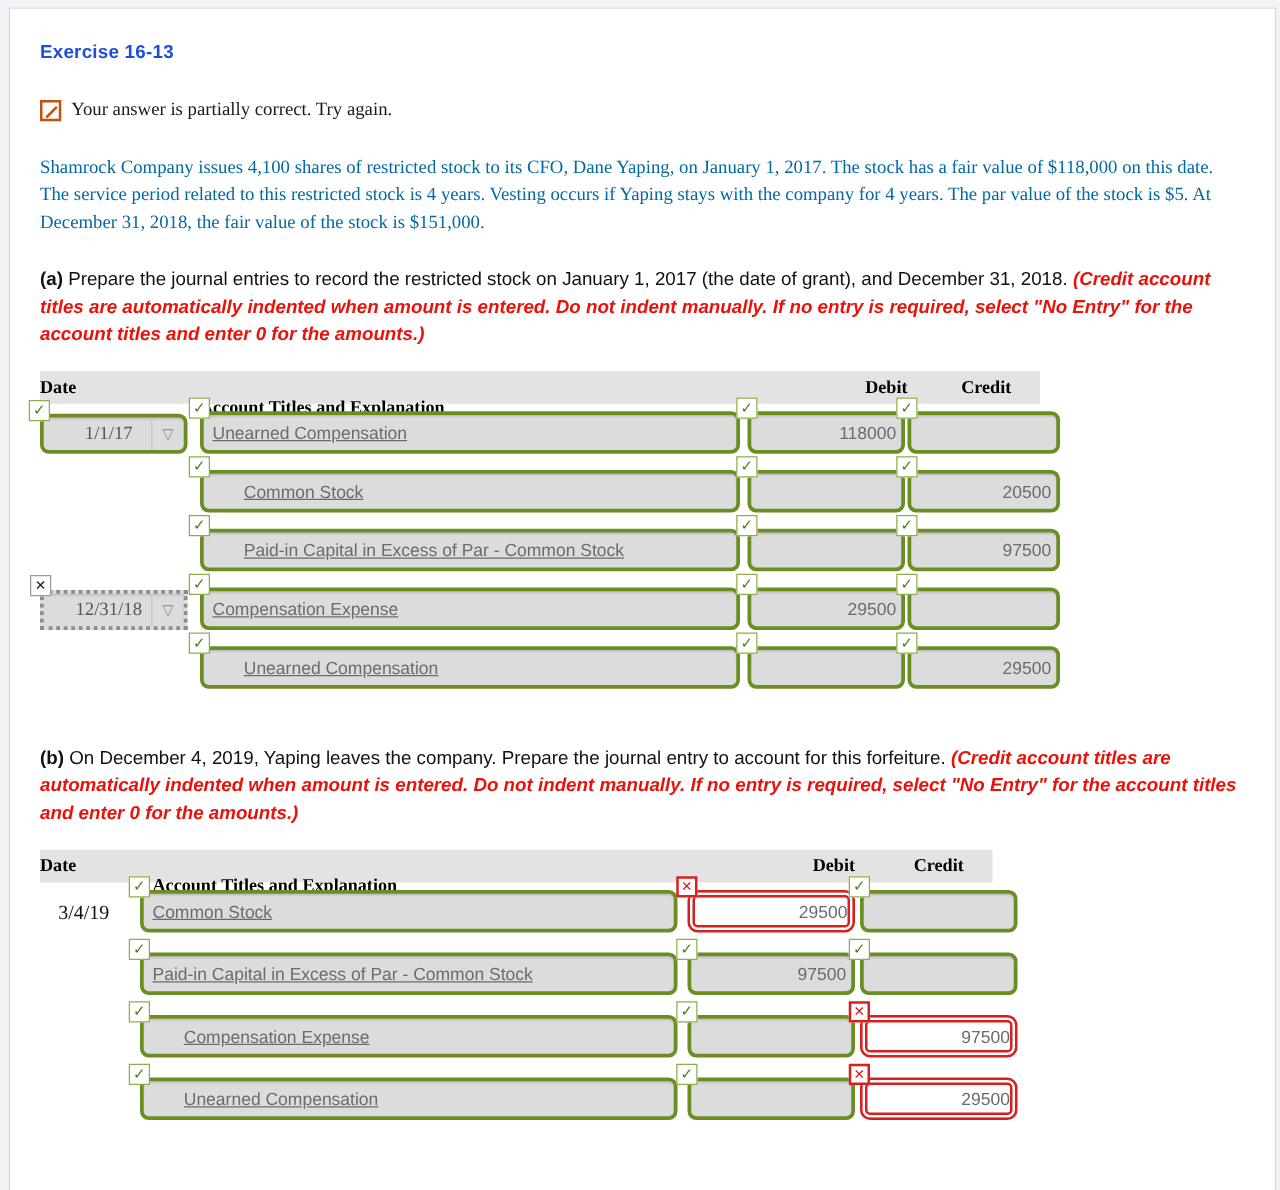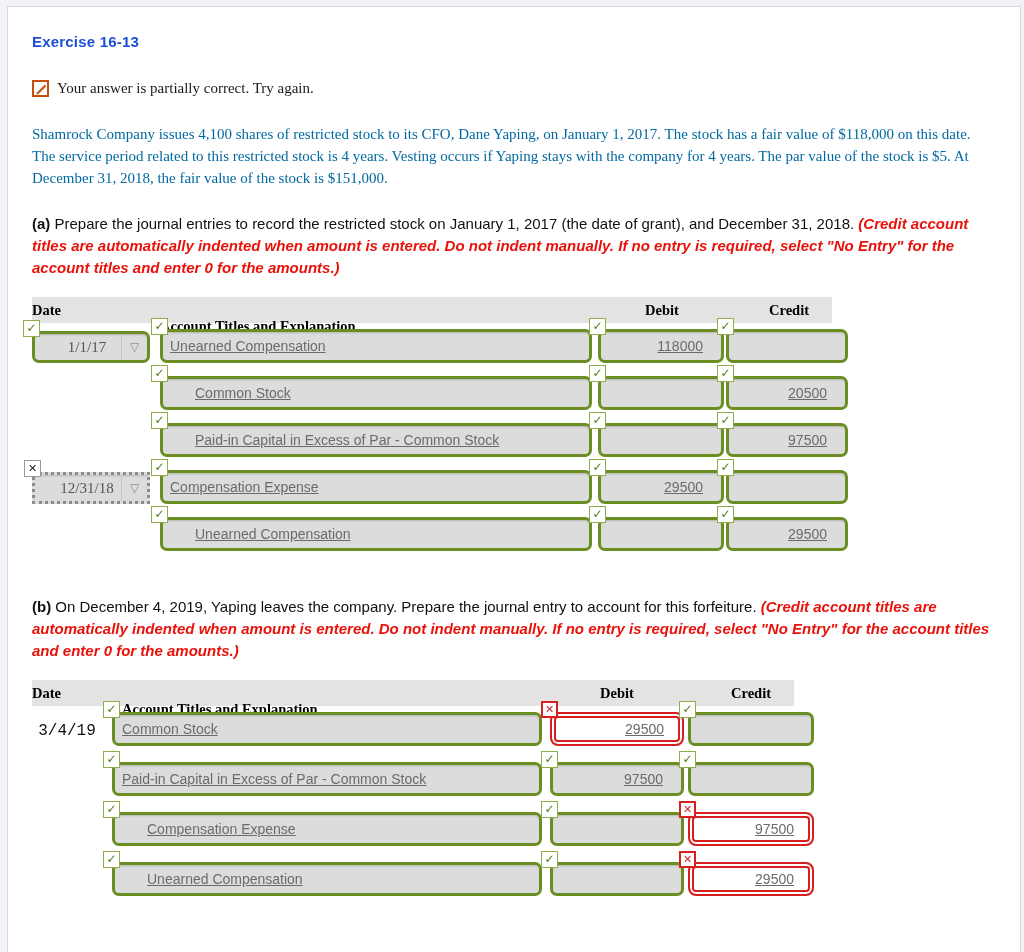--- a/index.html
+++ b/index.html
@@ -92,40 +92,40 @@
     background: #e3e3e3;
     height: 26px;
     align-items: center;
     font-family: "Liberation Serif", serif;
     font-weight: bold;
     font-size: 14.5px;
     color: #000;
   }
   .jhead .c-date   { text-align: left; }
   .jhead .c-acct   { text-align: left; padding-left: 10px; margin-top: 32px; }
-  .jhead .c-debit  { text-align: center; }
+  .jhead .c-debit  { text-align: right; }
   .jhead .c-credit { text-align: center; }
 
   
   .cell { position: relative; }
 
   
   .fld {
     position: relative;
     height: 34px;
     border: 3px solid #6b8e23;
     border-radius: 7px;
     background: #dcdcdc;
     display: flex;
     align-items: center;
     font-size: 14px;
     color: #6b6b6b;
     box-shadow: inset 0 2px 2px -1px rgba(0,0,0,.18);
   }
-  .fld.num { justify-content: flex-end; padding-right: 18px; text-decoration: underline; }
+  .fld.num { justify-content: flex-end; padding-right: 4px; }
   .fld.txt { padding-left: 7px; text-decoration: underline; }
   .fld.txt.indent { padding-left: 32px; }
 
   
   .fld.err {
     border: 2px solid #d81f1f;
     background: #ffffff;
     box-shadow: inset 0 0 0 2px #ffffff, inset 0 0 0 4px #d81f1f;
     border-radius: 8px;
     color: #6b6b6b;
@@ -180,21 +180,21 @@
     color: #8e8e8e; font-size: 12px;
     border-left: 1px solid #c6c6c6;
     line-height: 26px;
     font-family: "DejaVu Sans", sans-serif;
   }
   .dsel.dotted {
     border: 3px dotted #8c8c8c;
     border-radius: 0;
   }
   .plaindate {
-    font-family: Liberation Mono, monospace;
+    font-family: Liberation Serif, serif;
     font-size: 16px;
     color: #111;
     text-align: center;
   }
 </style>
 </head>
 <body>
 
 <div id="page">
   <div class="card">

